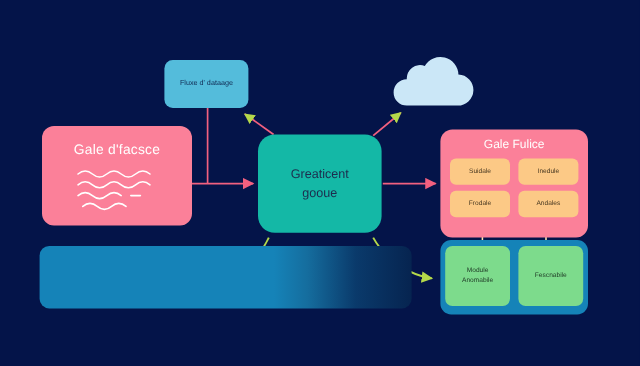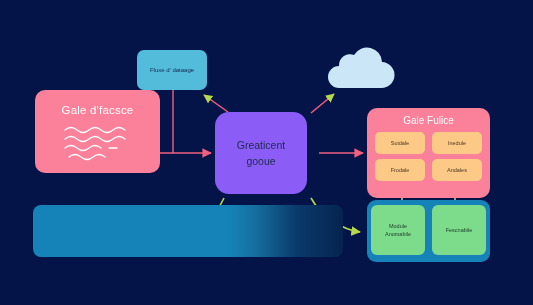--- a/index.html
+++ b/index.html
@@ -16,21 +16,21 @@
   #canvas {
     position: absolute;
     inset: 0;
     width: 533px;
     height: 305px;
   }
   .node { position: absolute; }
 
   
   #source-box {
-    left: 35px; top: 90px;
+    left: 35px; top: 105px;
     width: 125px; height: 83px;
     background: #fb8099;
     border-radius: 10px;
     display: flex;
     flex-direction: column;
     align-items: center;
     padding-top: 14px;
   }
   #source-box .title {
     color: #ffffff;
@@ -49,22 +49,22 @@
     text-align: center;
   }
   #stream-box .title {
     color: #102a52;
     font-size: 6px;
   }
 
   
   #center-box {
     left: 215px; top: 112px;
-    width: 92px; height: 82px;
-    background: #8b5cf6;
+    width: 103px; height: 82px;
+    background: #14b8a6;
     border-radius: 14px;
     display: flex;
     flex-direction: column;
     align-items: center;
     justify-content: center;
   }
   #center-box .title {
     color: #1d2c4e;
     font-size: 10.5px;
     line-height: 16px;

